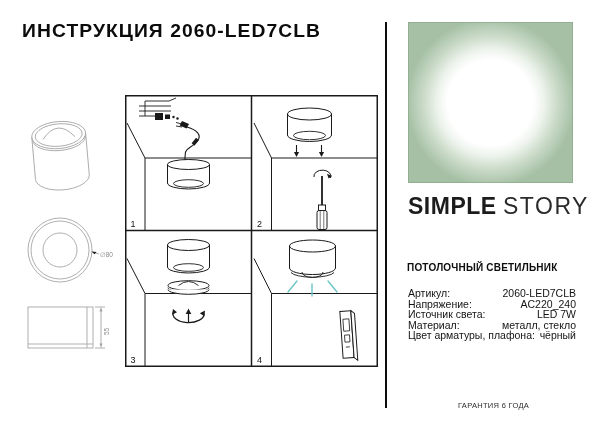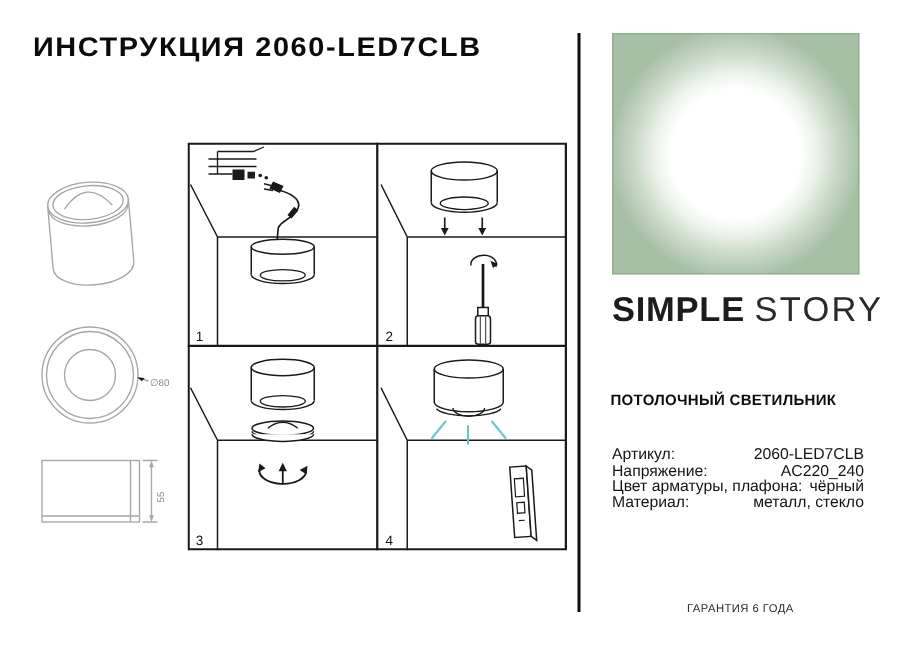--- a/index.html
+++ b/index.html
@@ -25,21 +25,21 @@
   }
   .brand-name{
     left:408px;top:193px;width:165px;text-align:center;font-size:23px;line-height:26px;
     color:#1c1c1c;white-space:nowrap;
   }
   .brand-name .b{font-weight:bold;letter-spacing:.5px;}
   .brand-name .l{font-weight:normal;letter-spacing:1.5px;color:#2a2a2a;}
   .product-category{
     left:407px;top:262px;font-size:10px;font-weight:bold;letter-spacing:.2px;color:#0d0d0d;white-space:nowrap;
   }
-  .spec-table{left:408px;top:298px;width:168px;font-size:10.5px;line-height:10.6px;color:#141414;}
+  .spec-table{left:408px;top:288px;width:168px;font-size:10.5px;line-height:10.6px;color:#141414;}
   .spec-row{display:flex;justify-content:space-between;}
   .spec-row .lbl{white-space:nowrap;}
   .spec-row .val{white-space:nowrap;text-align:center;}
   .warranty{left:458px;top:401px;font-size:7.5px;letter-spacing:.3px;color:#2b2b2b;white-space:nowrap;}
   
   svg{display:block;}
   .ink{stroke:#1a1a1a;fill:none;}
   .inkf{fill:#1a1a1a;stroke:none;}
   .white{fill:#ffffff;}
   .gray{stroke:var(--drawing_gray);fill:none;}
@@ -210,22 +210,26 @@
 <div class="abs spec-table">
   <div class="spec-row">
     <span class="lbl">Артикул:</span>
     <span class="val">2060-LED7CLB</span>
   </div>
   <div class="spec-row">
     <span class="lbl">Напряжение:</span>
     <span class="val">AC220_240</span>
   </div>
   <div class="spec-row">
+    <span class="lbl">Источник света:</span>
+    <span class="val">LED 7W</span>
+  </div>
+  <div class="spec-row">
+    <span class="lbl">Материал:</span>
+    <span class="val">металл, стекло</span>
+  </div>
+  <div class="spec-row">
     <span class="lbl">Цвет арматуры, плафона:</span>
     <span class="val">чёрный</span>
   </div>
-  <div class="spec-row">
-    <span class="lbl">Материал:</span>
-    <span class="val">металл, стекло</span>
-  </div>
 </div>
 
 <div class="abs warranty">ГАРАНТИЯ 6 ГОДА</div>
 
 </body></html>

